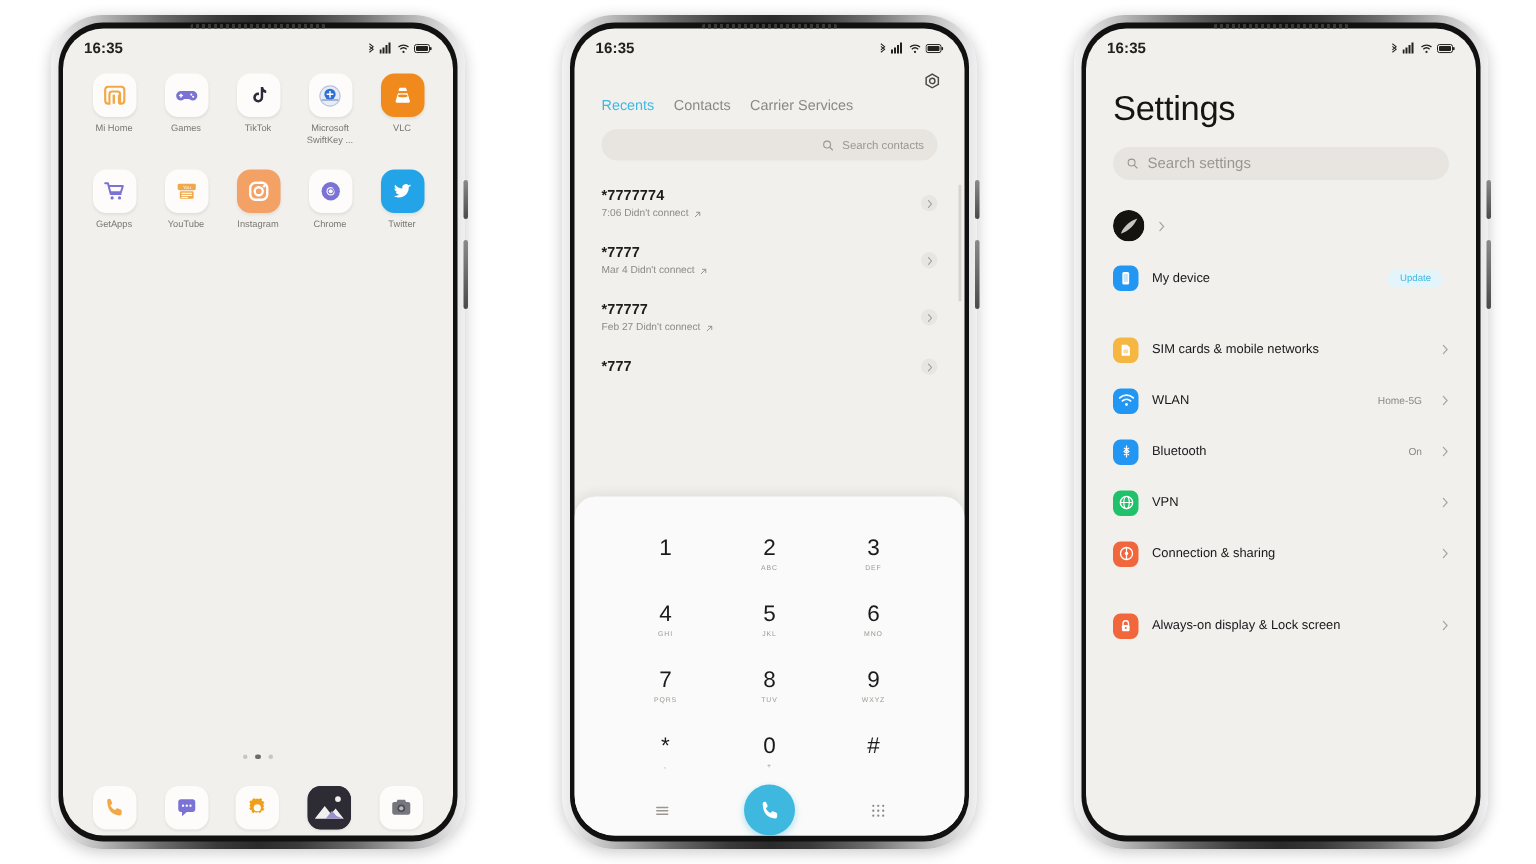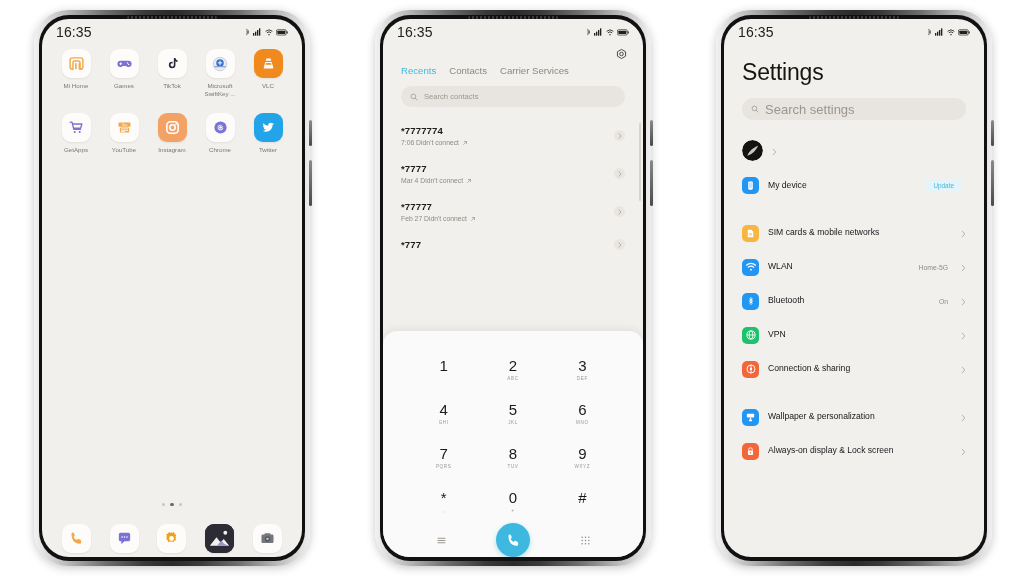--- a/index.html
+++ b/index.html
@@ -49,21 +49,21 @@
   #phone1{ left:34px; top:10px; }
   #phone2{ left:375px; top:10px; }
   #phone3{ left:716px; top:10px; }
 
   
   .statusbar{
     height:22px; display:flex; align-items:center;
     justify-content:space-between; padding:4px 14px 0 14px;
     font-size:8px; color:#23211f; letter-spacing:.1px;
   }
-  .sb-time{ font-size:14px; font-weight:400; }
+  .sb-time{ font-size:10px; font-weight:700; }
   .sb-icons{ display:flex; align-items:center; gap:3.5px; }
   .sb-icons svg{ display:block; }
 
   
   .home{ height:100%; display:flex; flex-direction:column; }
   .app-grid{
     padding:8px 10px 0 10px;
     display:grid; grid-template-columns:repeat(5,1fr);
     row-gap:5px;
   }
@@ -104,21 +104,21 @@
   }
   .tabs{
     display:flex; gap:13px; padding:24px 18px 0 18px;
     font-size:9.6px;
   }
   .tab{ color:#8c8881; cursor:pointer; white-space:nowrap; }
   .tab.active{ color:#3fb8e0;text-align:right; }
   .searchbar{
     margin:10px 18px 0 18px; height:21px; border-radius:11px;
     background:#e8e5e1; display:flex; align-items:center; gap:6px;
-    padding:0 9px; cursor:pointer;
+    padding:0 9px; cursor:pointer;justify-content:flex-end;
   }
   .searchbar .ph{ font-size:7.6px; color:#9b9views; }
   .searchbar .ph{ color:#9a968f; font-size:7.6px; }
   .calllist{ margin-top:10px; padding:0 18px; position:relative; flex:1; overflow:hidden; }
   .call-row{
     display:flex; align-items:center; justify-content:space-between;
     padding:8px 0 9px 0; cursor:pointer;
   }
   .call-num{ font-size:9.6px; color:#1f1d1b; font-weight:600; letter-spacing:.1px; }
   .call-sub{ font-size:6.8px; color:#8e8a84; margin-top:3px; display:flex; align-items:center; gap:3px; }
@@ -159,21 +159,21 @@
   .ic-btn{ width:18px;height:18px;display:flex;align-items:center;justify-content:center;cursor:pointer; }
 
   
   .settings{ height:100%; display:flex; flex-direction:column; }
   .s-title{ font-size:23px; color:#16150f; padding:18px 18px 0 18px; letter-spacing:-.2px; }
   .s-search{
     margin:12px 18px 0 18px; height:22px; border-radius:11px;
     background:#e8e5e1; display:flex; align-items:center; gap:6px;
     padding:0 9px; cursor:pointer;
   }
-  .s-search .ph{ font-size:13px; color:#9a968f; }
+  .s-search .ph{ font-size:10px; color:#9a968f; }
   .s-group{ margin:12px 14px 0 14px; }
   .s-group.gap{ margin-top:14px; }
   .s-row{
     display:flex; align-items:center; gap:9px;
     padding:8px 4px; cursor:pointer; min-height:28px;
   }
   .s-ic{
     width:17px;height:17px;border-radius:5px;flex:none;
     display:flex;align-items:center;justify-content:center;
   }
@@ -751,37 +751,20 @@
               </span>
               <span class="chev">
                 <svg width="5" height="8" viewBox="0 0 8 12">
                     <path d="M2 1.5 L6 6 L2 10.5" stroke="#a9a59f" stroke-width="1.3" fill="none" stroke-linecap="round"></path>
                   </svg>
               </span>
             </div>
           </div>
 
           <div class="s-group gap">
-            <div class="s-row">
-              <span class="s-ic" style="background:#2196f3">
-                <svg width="11" height="11" viewBox="0 0 24 24">
-                    <rect x="4" y="4" width="16" height="8" rx="1.6" fill="#fff"></rect>
-                    <rect x="10.6" y="12.4" width="2.8" height="4" fill="#fff"></rect>
-                    <rect x="8.6" y="16.2" width="6.8" height="4.2" rx="1.2" fill="#fff"></rect>
-                  </svg>
-              </span>
-              <span class="s-txt">
-                <span class="s-lbl" style="display:block">Wallpaper &amp; personalization</span>
-              </span>
-              <span class="chev">
-                <svg width="5" height="8" viewBox="0 0 8 12">
-                    <path d="M2 1.5 L6 6 L2 10.5" stroke="#a9a59f" stroke-width="1.3" fill="none" stroke-linecap="round"></path>
-                  </svg>
-              </span>
-            </div>
 
             <div class="s-row">
               <span class="s-ic" style="background:#f2663c">
                 <svg width="11" height="11" viewBox="0 0 24 24">
                     <path d="M8 10V8a4 4 0 0 1 8 0v2" fill="none" stroke="#fff" stroke-width="2"></path>
                     <rect x="6.4" y="10" width="11.2" height="9.4" rx="2" fill="#fff"></rect>
                     <circle cx="12" cy="14.6" r="1.5" fill="#f2663c"></circle>
                   </svg>
               </span>
               <span class="s-txt">

